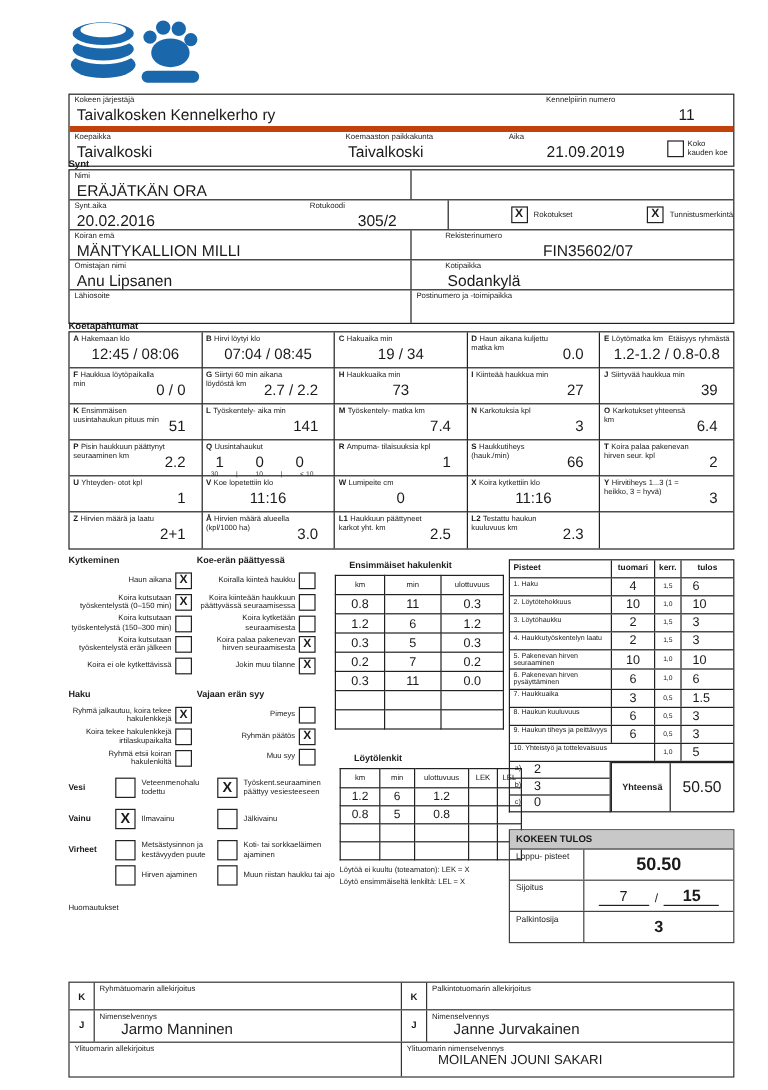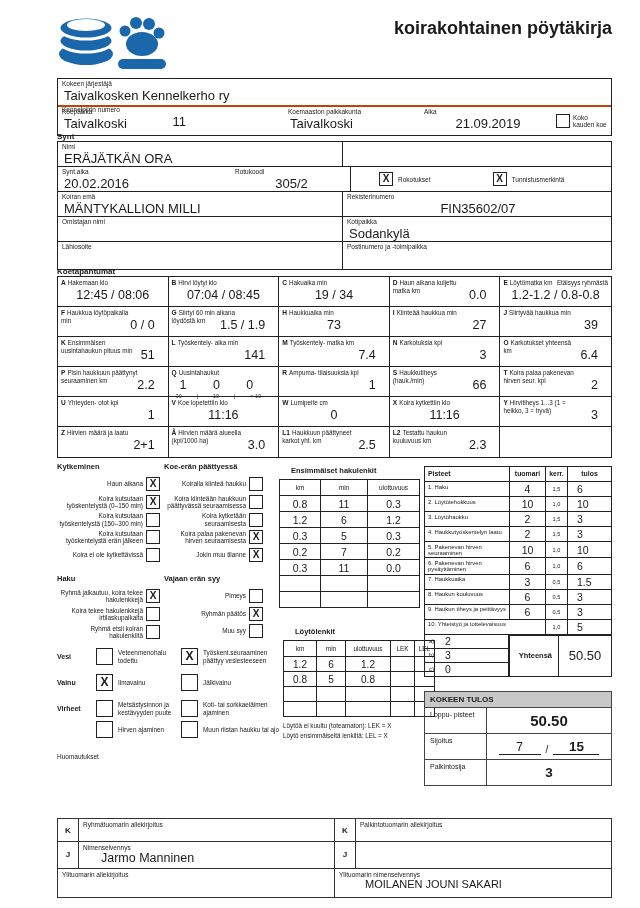--- a/index.html
+++ b/index.html
@@ -7,21 +7,21 @@
         font-family:"Liberation Sans",sans-serif;color:#1a1a1a;overflow:hidden;}
   .flabel{display:block;font-size:6.5px;line-height:1.2;color:#222;}
   .fval{font-size:13px;line-height:1.15;margin:1px 0 0 2px;white-space:nowrap;}
 
   
   .logo{position:absolute;left:56px;top:12px;}
   .title{position:absolute;right:28px;top:16px;text-align:right;font-size:18px;font-weight:bold;line-height:1.35;}
 
   
   .org{position:absolute;left:57px;top:78px;width:553px;border:1.5px solid #222;}
-  .org-r1{height:26px;border-bottom:2px solid #c2410c;display:flex;flex-direction:column;}
+  .org-r1{height:26px;border-bottom:5px solid #c2410c;display:flex;}
   .org-c1{flex:1;padding:1px 4px;}
   .org-c2{width:152px;padding:1px 4px;}
   .org-c2 .fval{text-align:right;padding-right:28px;}
   .org-r2{height:28px;display:flex;}
   .org-c3{width:218px;padding:1px 4px;}
   .org-c4{width:128px;padding:1px 4px;}
   .org-c5{width:126px;padding:1px 4px;}
   .org-c5 .fval{text-align:center;}
   .org-c6{flex:1;display:flex;align-items:center;gap:3px;padding:1px 2px;}
   .cb{display:inline-block;width:12px;height:12px;border:1.2px solid #222;background:#fff;
@@ -40,21 +40,21 @@
   .k-row:last-child{border-bottom:none;}
   .kc-left{width:276px;border-right:1px solid #222;padding:1px 4px;}
   .kc-right{flex:1;padding:1px 4px;}
   .kc-right.cen .fval{text-align:center;}
   .kc-a{width:165px;padding:1px 4px;}
   .kc-b{width:111px;border-right:1px solid #222;padding:1px 4px;}
   .kc-b .fval{text-align:center;}
   .k-check{flex:1;display:flex;align-items:center;}
   .k-check .pair{display:flex;align-items:center;gap:5px;}
   .k-check .pair .lbl{font-size:6.5px;}
-  .h24{height:24px;} .h27{height:27px;}
+  .h24{height:24px;gap:24px;} .h27{height:27px;}
 
   
   .ktgrid{position:absolute;left:57px;top:276px;width:553px;border:1.5px solid #222;
           display:grid;grid-template-columns:repeat(5,1fr);grid-auto-rows:30px;}
   .kcell{position:relative;border-right:1px solid #222;border-bottom:1px solid #222;padding:2px 3px;font-size:6.3px;line-height:1.18;}
   .kcell:nth-child(5n){border-right:none;}
   .kcell:nth-child(n+26){border-bottom:none;}
   .kcode{font-weight:bold;font-size:6.6px;margin-right:2px;}
   .vr .klabel{margin-right:27px;}
   .kl2{float:right;}
@@ -153,21 +153,20 @@
       <ellipse cx="30" cy="13" rx="19" ry="6" fill="#fff"></ellipse>
       <circle cx="69" cy="19" r="5.5" fill="#1a67ab"></circle>
       <circle cx="80" cy="11" r="6" fill="#1a67ab"></circle>
       <circle cx="93" cy="12" r="6" fill="#1a67ab"></circle>
       <circle cx="103" cy="21" r="5.5" fill="#1a67ab"></circle>
       <ellipse cx="86" cy="32" rx="16" ry="12" fill="#1a67ab"></ellipse>
       <rect x="62" y="47" width="48" height="10" rx="5" fill="#1a67ab"></rect>
     </svg>
   </div>
   <div class="title">
-    <div>koirakohtainen pöytäkirja</div>
   </div>
 
   <div class="org">
     <div class="org-r1">
       <div class="org-c1">
         <span class="flabel">Kokeen järjestäjä</span>
         <div class="fval">Taivalkosken Kennelkerho ry</div>
       </div>
       <div class="org-c2">
         <span class="flabel">Kennelpiirin numero</span>
@@ -228,20 +227,21 @@
         <div class="fval">MÄNTYKALLION MILLI</div>
       </div>
       <div class="kc-right cen">
         <span class="flabel">Rekisterinumero</span>
         <div class="fval">FIN35602/07</div>
       </div>
     </div>
     <div class="k-row h24">
       <div class="kc-left">
         <span class="flabel">Omistajan nimi</span>
+        <div class="fval">Anu Lipsanen</div>
       </div>
       <div class="kc-right">
         <span class="flabel">Kotipaikka</span>
         <div class="fval">Sodankylä</div>
       </div>
     </div>
     <div class="k-row h27">
       <div class="kc-left">
         <span class="flabel">Lähiosoite</span>
         <div class="fval"></div>
@@ -275,21 +275,21 @@
         <div class="klabel"><b class="kcode">E</b><span>Löytömatka km</span><span class="kl2">Etäisyys ryhmästä</span></div>
         <div class="kval">1.2-1.2 / 0.8-0.8</div>
       </div>
 
     <div class="kcell vr">
         <div class="klabel"><b class="kcode">F</b><span>Haukkua löytöpaikalla min</span></div>
         <div class="kval">0 / 0</div>
       </div>
     <div class="kcell vr">
         <div class="klabel"><b class="kcode">G</b><span>Siirtyi 60 min aikana löydöstä km</span></div>
-        <div class="kval">1.5 / 1.9</div>
+        <div class="kval">2.7 / 2.2</div>
       </div>
     <div class="kcell vc">
         <div class="klabel"><b class="kcode">H</b><span>Haukkuaika min</span></div>
         <div class="kval">73</div>
       </div>
     <div class="kcell vr">
         <div class="klabel"><b class="kcode">I</b><span>Kiinteää haukkua min</span></div>
         <div class="kval">27</div>
       </div>
     <div class="kcell vr">
@@ -714,20 +714,24 @@
         <span class="flabel">Palkintotuomarin allekirjoitus</span>
       </div>
     </div>
     <div class="sig-row r24">
       <span class="sig-k">J</span>
       <div class="sig-cell lh">
         <span class="flabel">Nimenselvennys</span>
         <div class="sig-name">Jarmo Manninen</div>
       </div>
       <span class="sig-k">J</span>
+      <div class="sig-cell rh">
+        <span class="flabel">Nimenselvennys</span>
+        <div class="sig-name">Janne Jurvakainen</div>
+      </div>
     </div>
     <div class="sig-row r28">
       <div class="sig-cell l3">
         <span class="flabel">Ylituomarin allekirjoitus</span>
       </div>
       <div class="sig-cell rh">
         <span class="flabel">Ylituomarin nimenselvennys</span>
         <div class="sig-name caps">MOILANEN JOUNI SAKARI</div>
       </div>
     </div>

